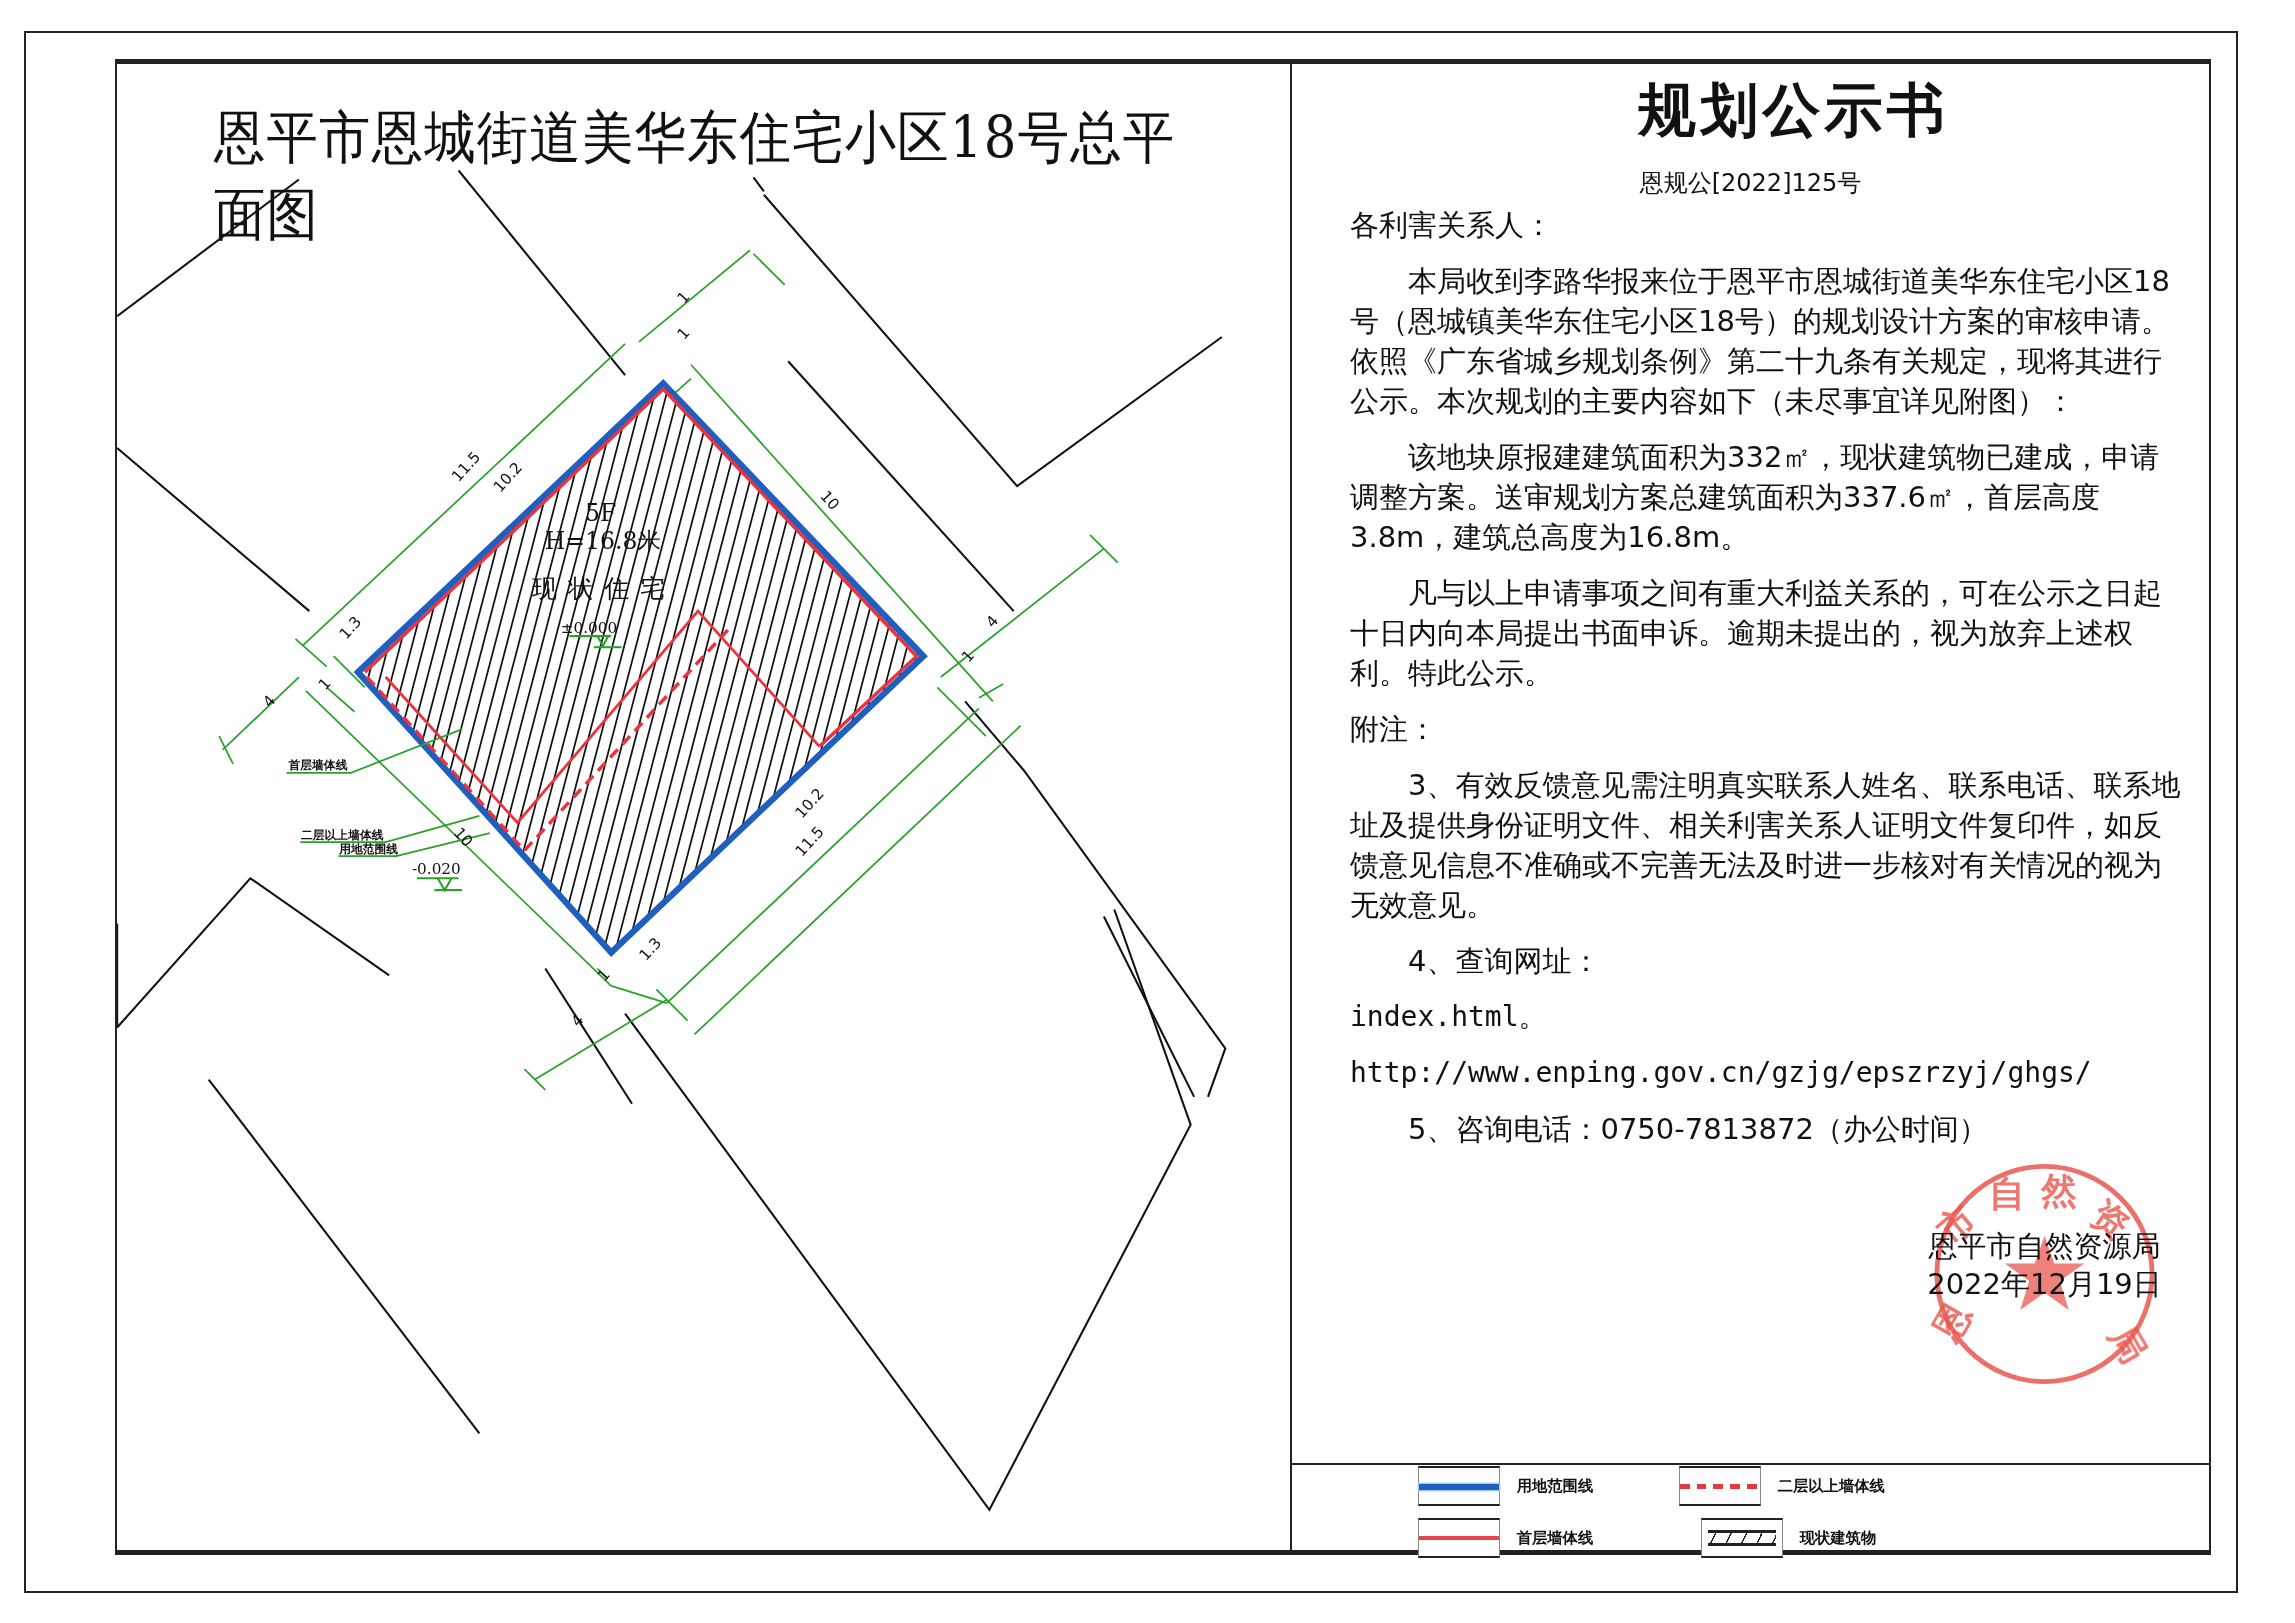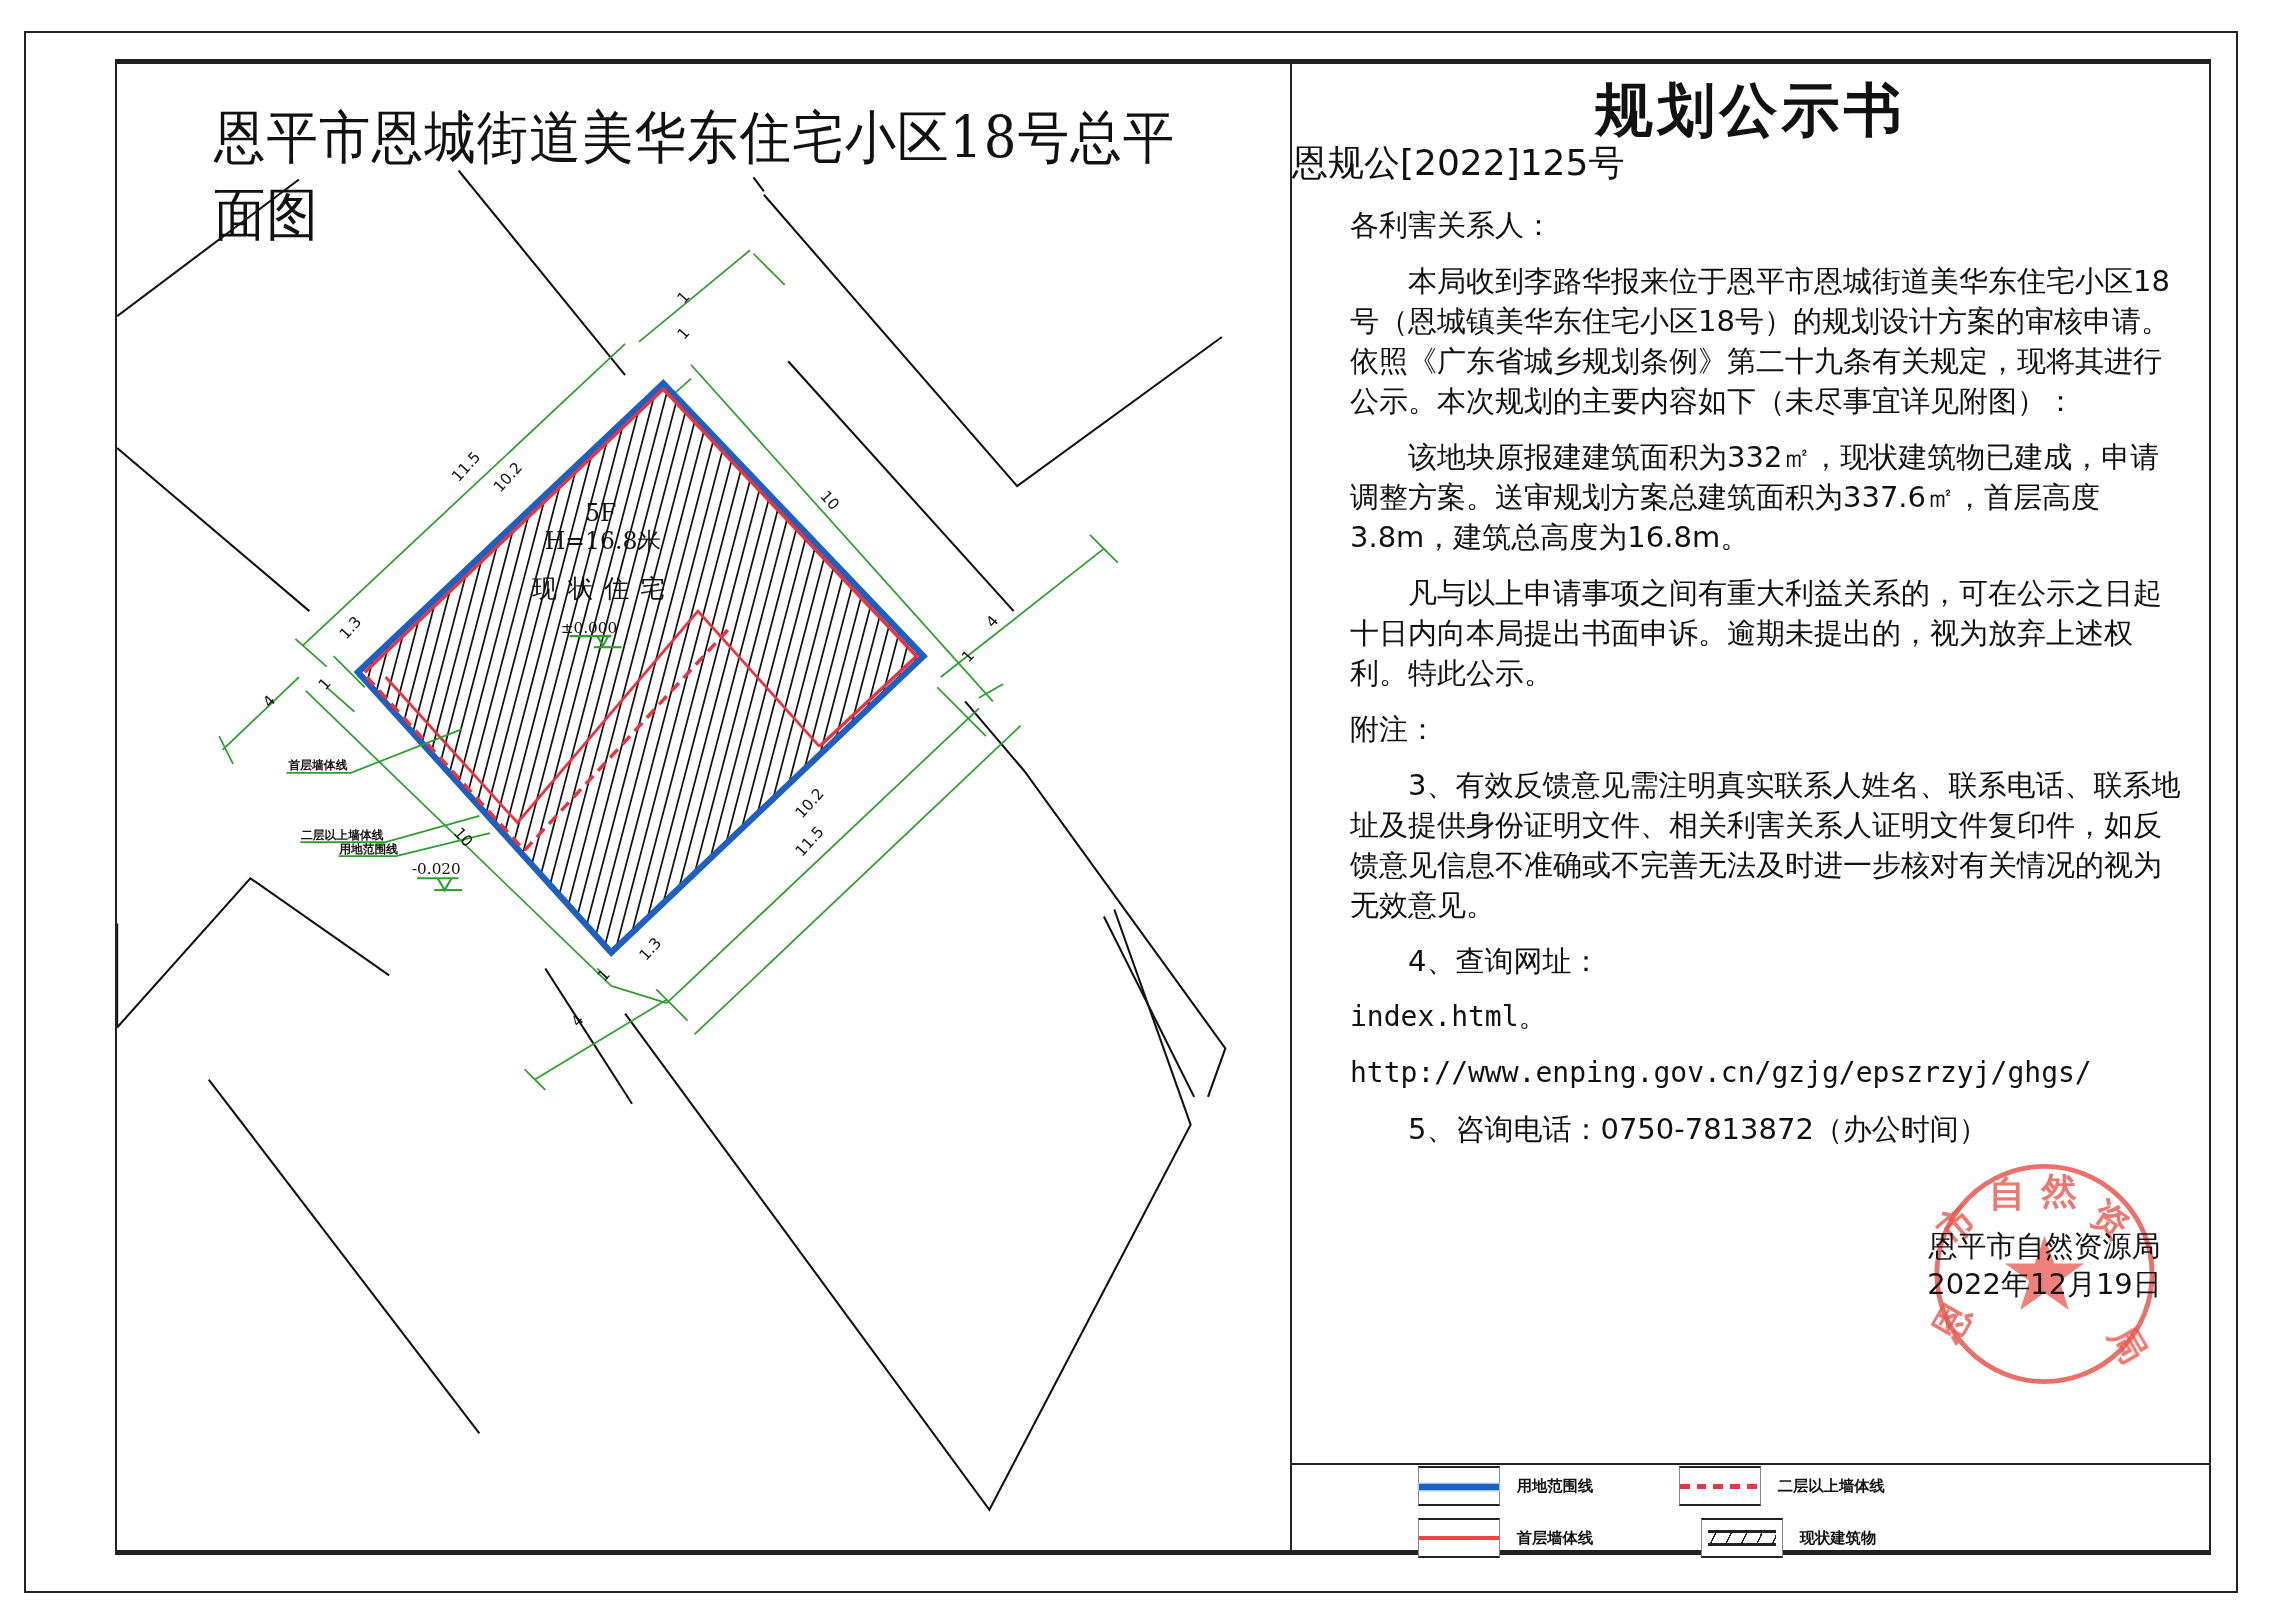--- a/index.html
+++ b/index.html
@@ -9,22 +9,22 @@
            border:2.8px solid #222; border-left-width:2.1px; box-sizing:border-box; }
   .inner { position:absolute; left:115px; top:59px; width:2096px; height:1496px;
            border:2.1px solid #222; border-top-width:5.6px; border-bottom-width:5.6px; box-sizing:border-box; }
   .divider-v { position:absolute; left:1290px; top:61px; width:2.1px; height:1492px; background:#222; }
   .drawing { position:absolute; left:117px; top:65px; width:1173px; height:1485px; }
   .drawing svg { position:absolute; left:0; top:0; }
   .plan-title { position:absolute; left:101px; top:33px; font-family:"DejaVu Serif","Liberation Serif",serif;
                 font-size:57px; letter-spacing:1.4px; transform:scaleX(0.9); transform-origin:left top; color:#111; }
   .notice { position:absolute; left:1292px; top:65px; width:917px; height:1409px; }
   .notice-title { position:absolute; left:0; width:100%; top:7px; text-align:center;
-                  font-size:58px; font-weight:bold; letter-spacing:4.2px; }
-  .notice-no { position:absolute; left:0; width:100%; top:74px; font-size:36px; }
+                  font-size:58px; font-weight:bold; letter-spacing:4.2px;padding-left:43px; }
+  .notice-no { position:absolute; left:0; width:100%; top:102px; text-align:center; font-size:24px; }
   .notice-body { position:absolute; left:42px; top:124px; width:868px; font-size:29px; line-height:40px; }
   .notice-body p { margin:16px; }
   .indent { text-indent:58px; }
   .mono { font-family:"DejaVu Sans Mono","Liberation Mono",monospace; font-size:28px; }
   .seal { position:absolute; left:1923px; top:1156px; width:243px; height:236px; }
   .sign { position:absolute; left:1916px; top:1227px; font-size:29px; line-height:38px; text-align:center; width:257px; }
   .legend-div { position:absolute; left:1292px; top:1463px; width:917px; height:2.1px; background:#222; }
   .legend { position:absolute; left:1292px; top:1465px; width:917px; height:86px; }
   .legend-item { position:absolute; display:flex; align-items:center; }
   .legend-swatch { width:82px; height:40px; border-top:2.1px solid #222; border-bottom:2.1px solid #222;

